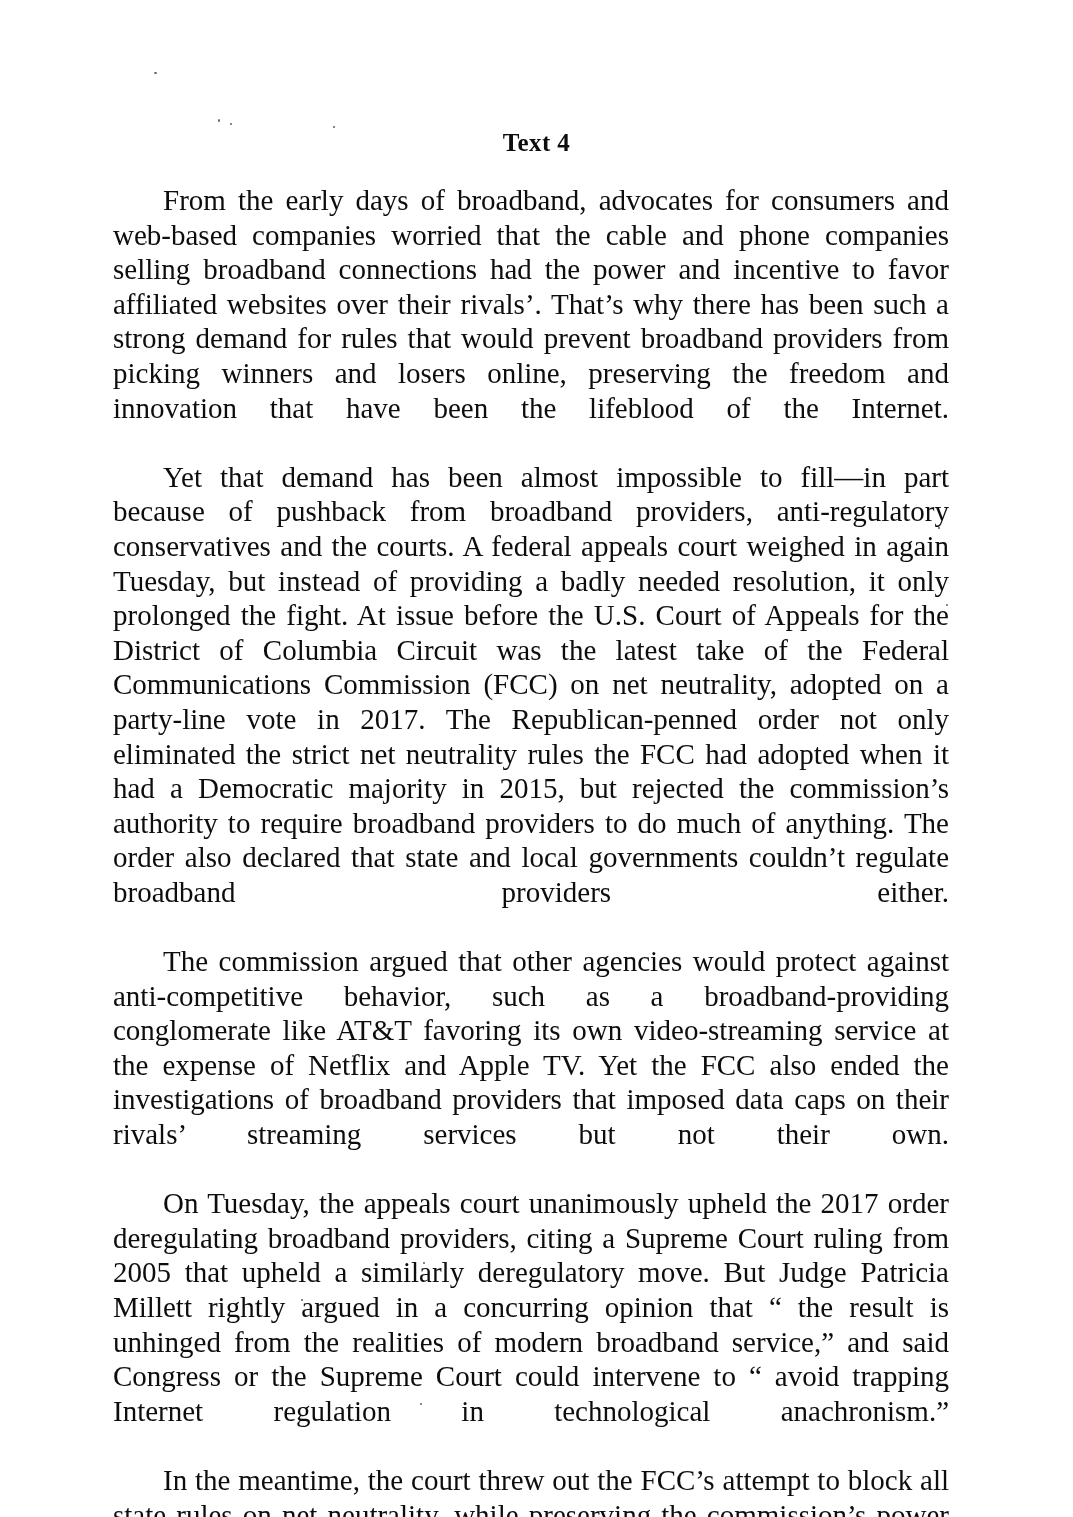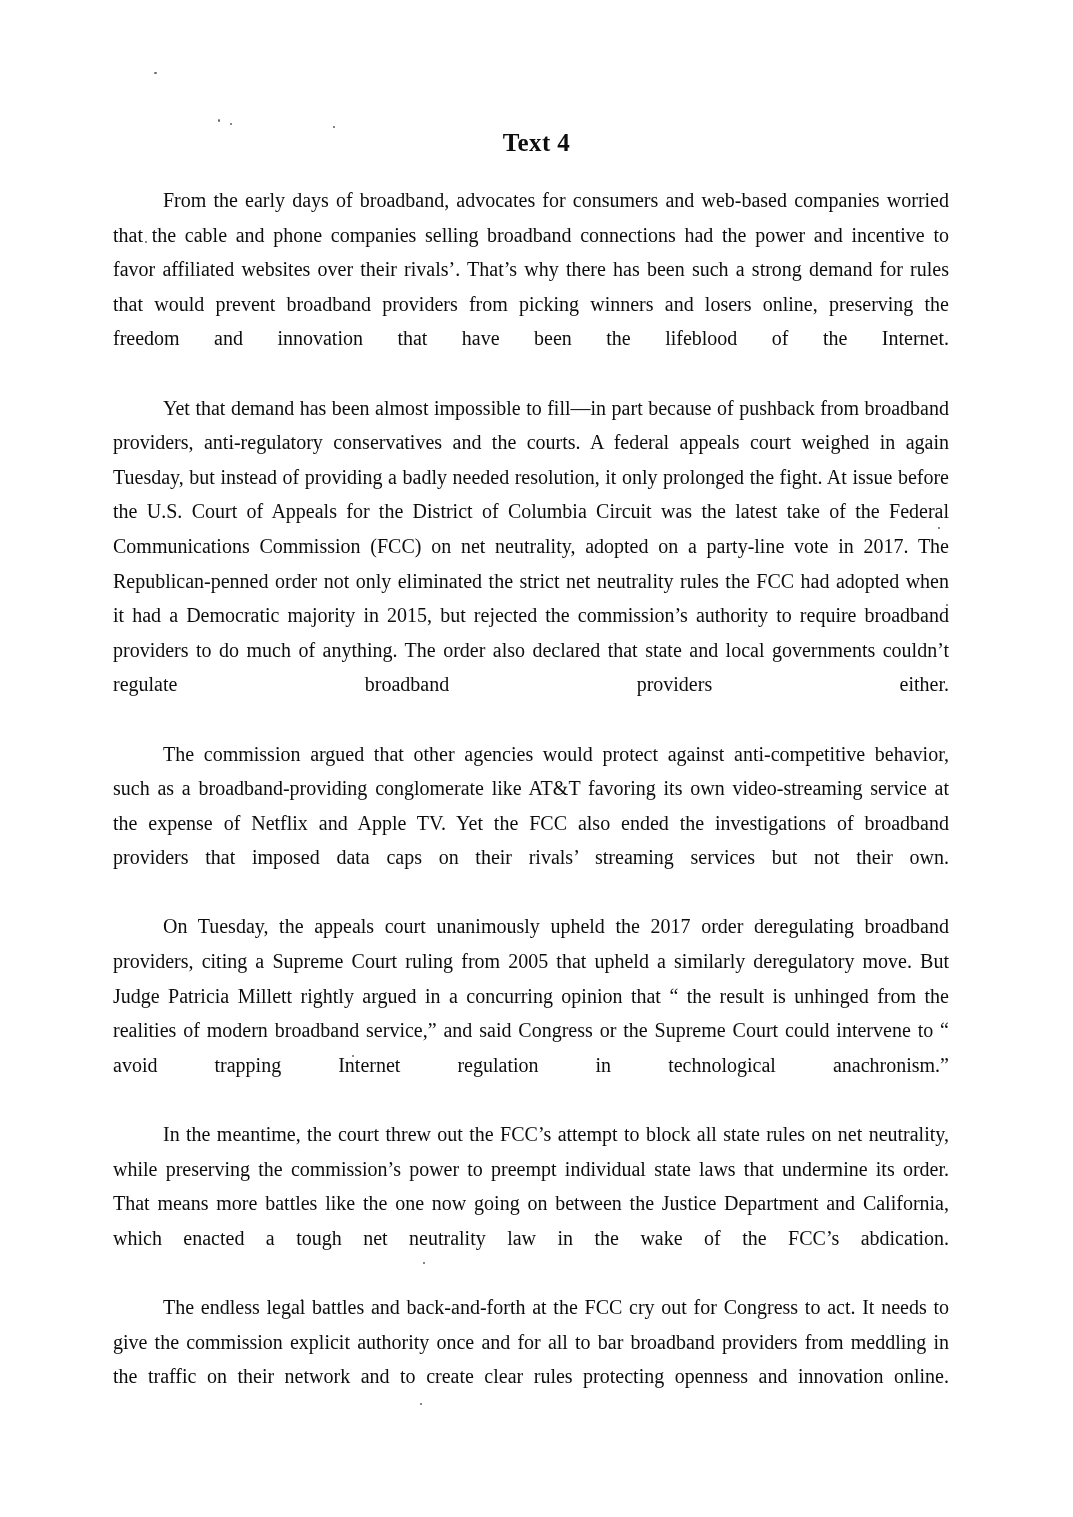--- a/index.html
+++ b/index.html
@@ -58,21 +58,21 @@
     left: 113px;
     top: 183px;
     width: 848px;
   }
 
   .para {
     margin: 0 12px 0.0em 0;
     text-indent: 50px;
     text-align: justify;
     text-justify: inter-word;
-    font-size: 20px;
+    font-size: 29px;
     line-height: 34.6px;
     word-spacing: 0.5px;
   }
 
   
   .para::after {
     content: "";
     display: inline-block;
     width: 100%;
   }

